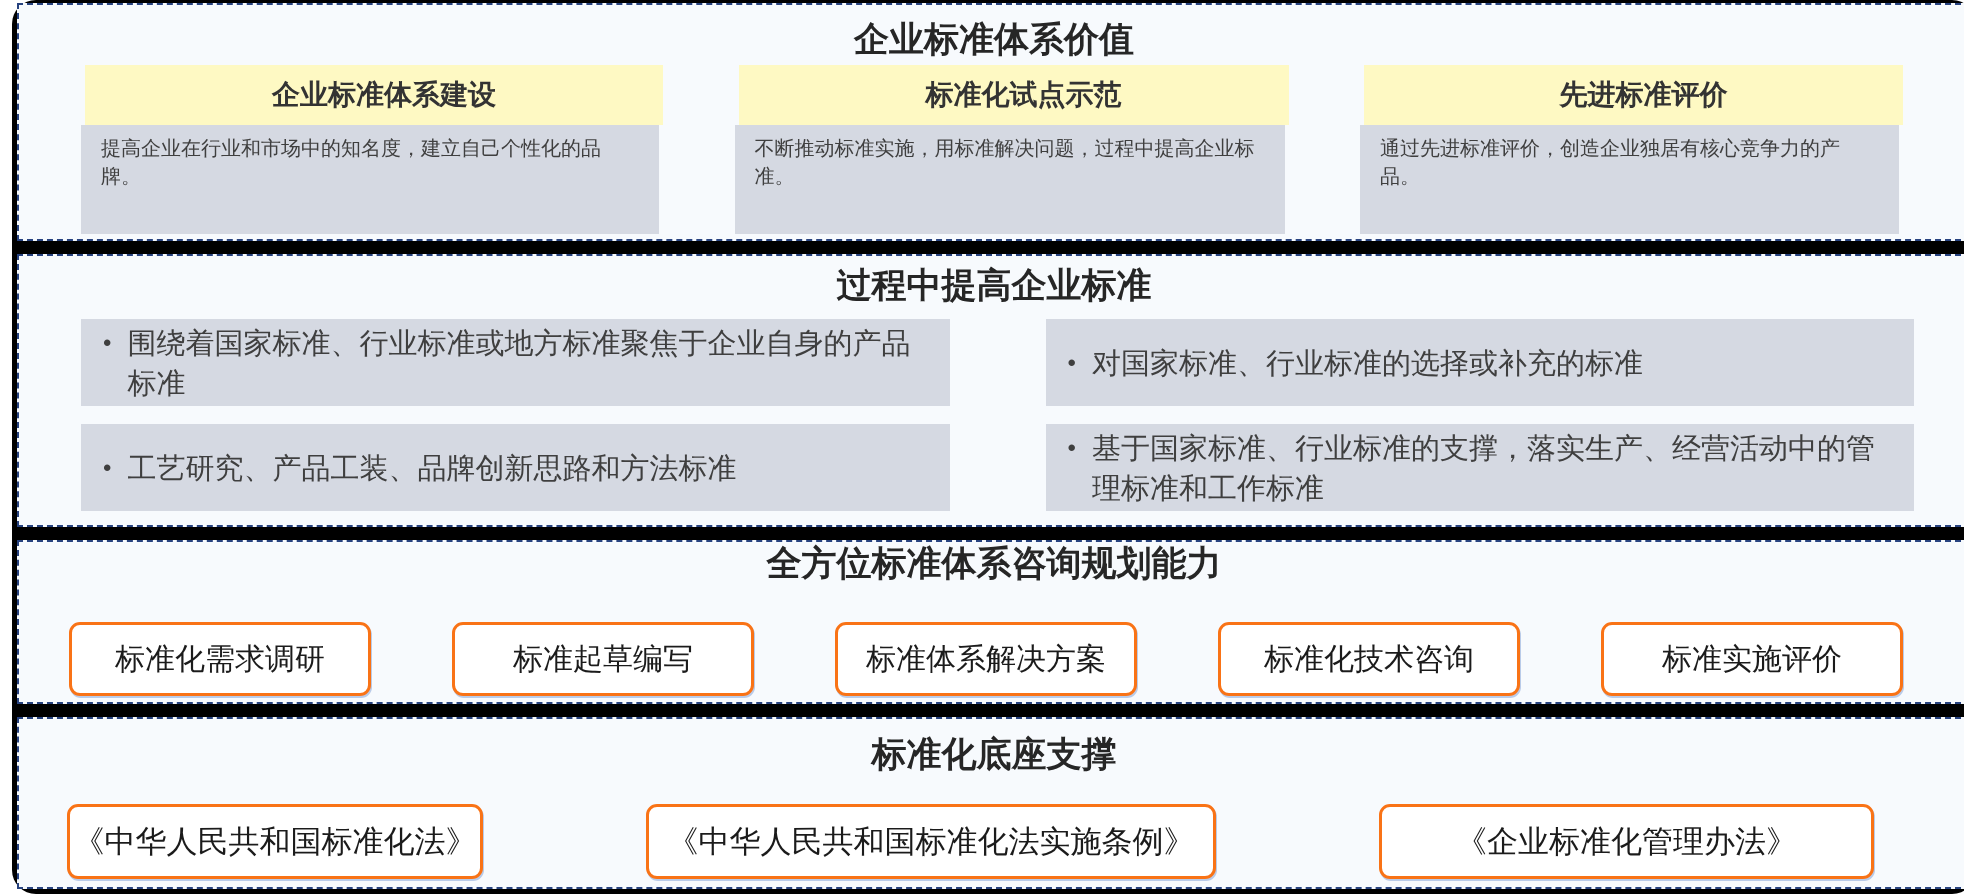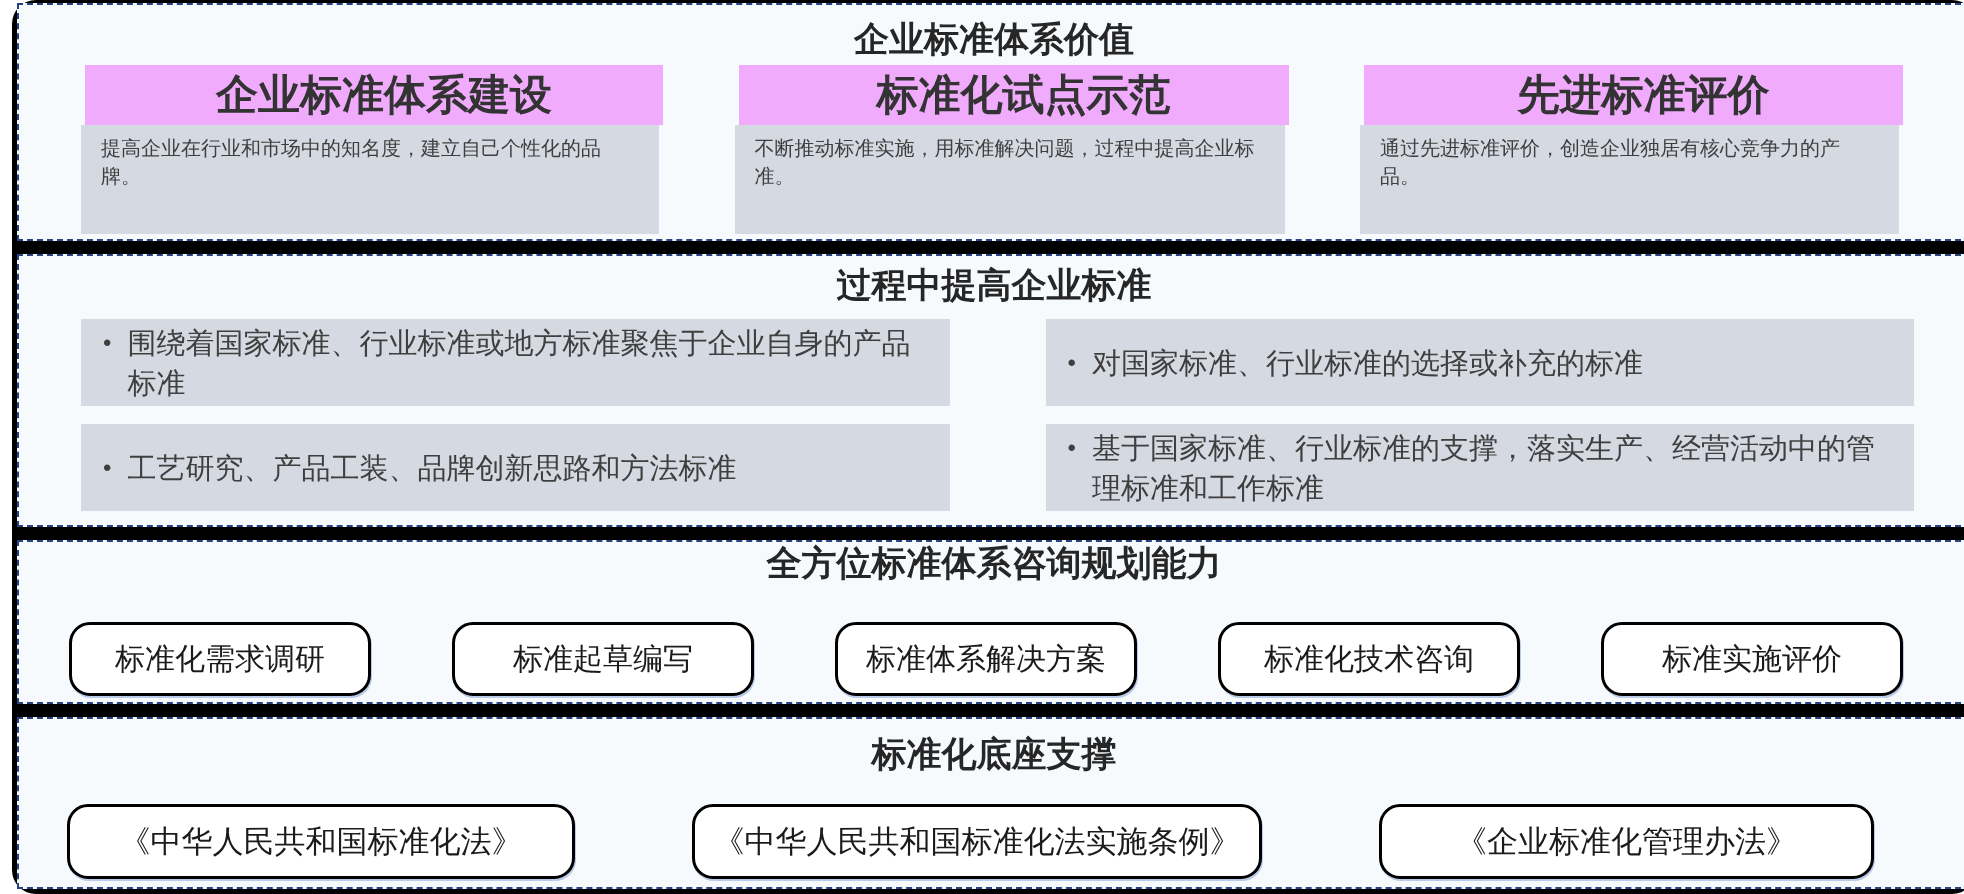--- a/index.html
+++ b/index.html
@@ -23,44 +23,44 @@
   .s2 .sec-title{margin:9px 0 14px;}
   .s3 .sec-title{margin:4px 0 36px;font-family:Liberation Mono, monospace;}
   .s4 .sec-title{margin:15px 0 30px;}
 
   
   .cards-row{display:flex;justify-content:space-between;padding:0 70px 0 62px;}
   .card{display:flex;flex-direction:column;}
   .card:nth-child(1){width:578px;}
   .card:nth-child(2){width:550px;}
   .card:nth-child(3){width:539px;}
-  .card-head{background:#f0abfc;height:60px;transform:translateX(4px);
+  .card-head{background:#fef9c3;height:60px;transform:translateX(4px);
              display:flex;align-items:center;justify-content:center;
-             font-weight:bold;font-size:42px;color:#333;padding-left:20px;}
+             font-weight:bold;font-size:28px;color:#333;padding-left:20px;}
   .card-body{background:#d5d9e2;height:109px;padding:10px 22px 0 20px;
              font-size:20px;line-height:1.38;color:#3f3f3f;text-align:left;}
 
   
   .focus-grid{display:grid;grid-template-columns:1fr 1fr;
               column-gap:96px;row-gap:18px;grid-auto-rows:87px;
               padding:0 55px 0 62px;}
   .focus-box{background:#d5d9e2;display:flex;align-items:center;padding:0 18px 0 22px;}
   .focus-inner{display:flex;align-items:flex-start;}
   .dot{font-size:24px;line-height:40px;color:#3f3f3f;margin-right:16px;flex:0 0 auto;}
   .focus-text{font-size:29px;line-height:1.38;color:#3f3f3f;}
 
   
-  .pill{background:#fff;border:3px solid #000000;border-radius:21px;
+  .pill{background:#fff;border:3px solid #f97316;border-radius:11px;
         display:flex;align-items:center;justify-content:center;
         font-size:30px;color:#1b1b1b;box-shadow:1px 2px 0 rgba(68,114,196,.35);}
   .cap-row{display:flex;justify-content:space-between;padding:0 66px 0 50px;}
   .cap-row .pill{width:302px;height:74px;}
   .law-row{display:flex;justify-content:space-between;padding:0 95px 0 48px;}
   .law-row .pill{height:75px;font-size:31px;}
-  .law-row .pill:nth-child(1){width:508px;}
+  .law-row .pill:nth-child(1){width:416px;}
   .law-row .pill:nth-child(2){width:570px;}
   .law-row .pill:nth-child(3){width:495px;}
 </style>
 </head>
 <body>
 
 <div class="frame">
 
   <div class="section s1">
     <div class="sec-title">企业标准体系价值</div>

